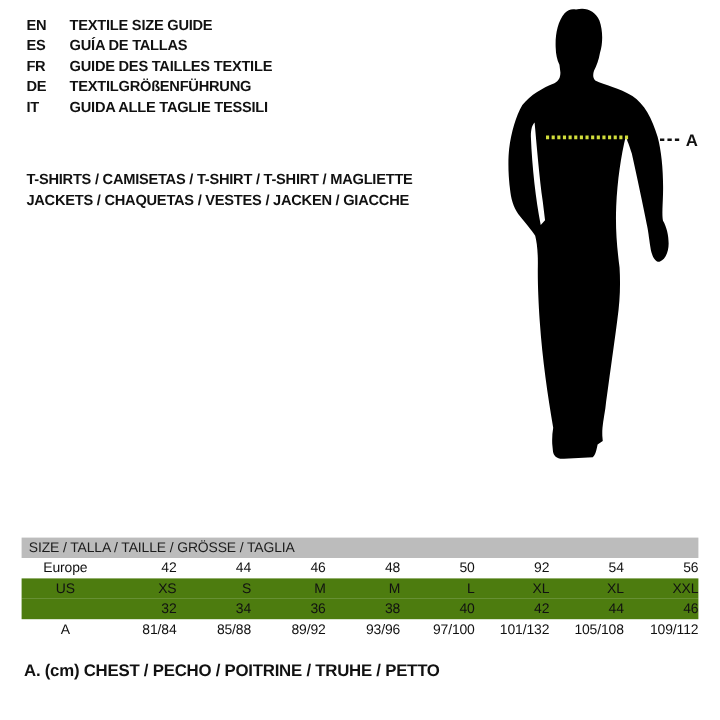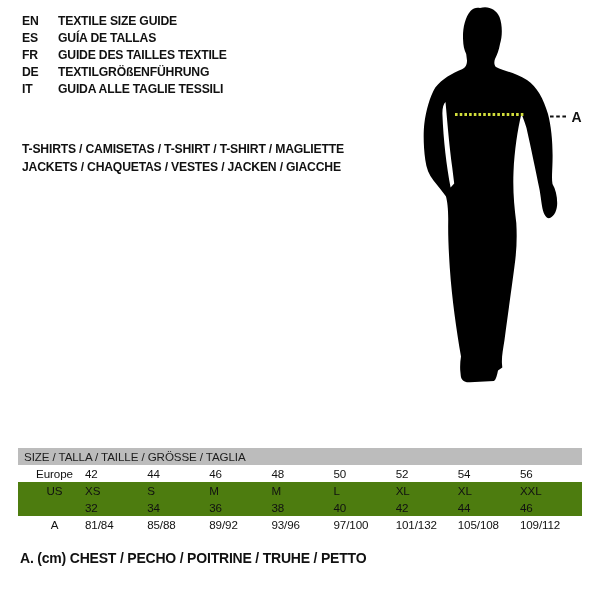--- a/index.html
+++ b/index.html
@@ -16,21 +16,21 @@
   
   .figure{position:absolute;left:400px;top:0;width:200px;height:400px;}
   
   .section-heading{position:absolute;left:20px;top:420px;font-size:12.2px;font-weight:bold;letter-spacing:-0.2px;}
   
   .size-table{position:absolute;left:18px;top:448px;width:564px;font-size:11.6px;letter-spacing:-0.1px;}
   .table-header{background:#bcbcbc;height:17px;line-height:17px;padding-left:6px;color:#1c1c1c;}
   .table-row{display:grid;grid-template-columns:67px repeat(8,1fr);height:17px;line-height:17px;}
   .table-row.shaded{background:#4d7c0f;}
   .row-label{text-align:center;padding-left:6px;}
-  .cell{text-align:left;}
+  .cell{text-align:right;}
   
   .footnote{position:absolute;left:20px;top:550px;font-size:14px;font-weight:bold;letter-spacing:-0.2px;}
 </style>
 </head>
 <body>
 
 <div class="canvas">
 
   <div class="lang-list">
     <div class="lang-row">
@@ -119,21 +119,21 @@
   <div class="size-table">
     <div class="table-header">SIZE / TALLA / TAILLE / GRÖSSE / TAGLIA</div>
 
     <div class="table-row">
       <div class="row-label">Europe</div>
       <div class="cell">42</div>
       <div class="cell">44</div>
       <div class="cell">46</div>
       <div class="cell">48</div>
       <div class="cell">50</div>
-      <div class="cell">52</div>
+      <div class="cell">92</div>
       <div class="cell">54</div>
       <div class="cell">56</div>
     </div>
 
     <div class="table-row shaded">
       <div class="row-label">US</div>
       <div class="cell">XS</div>
       <div class="cell">S</div>
       <div class="cell">M</div>
       <div class="cell">M</div>

